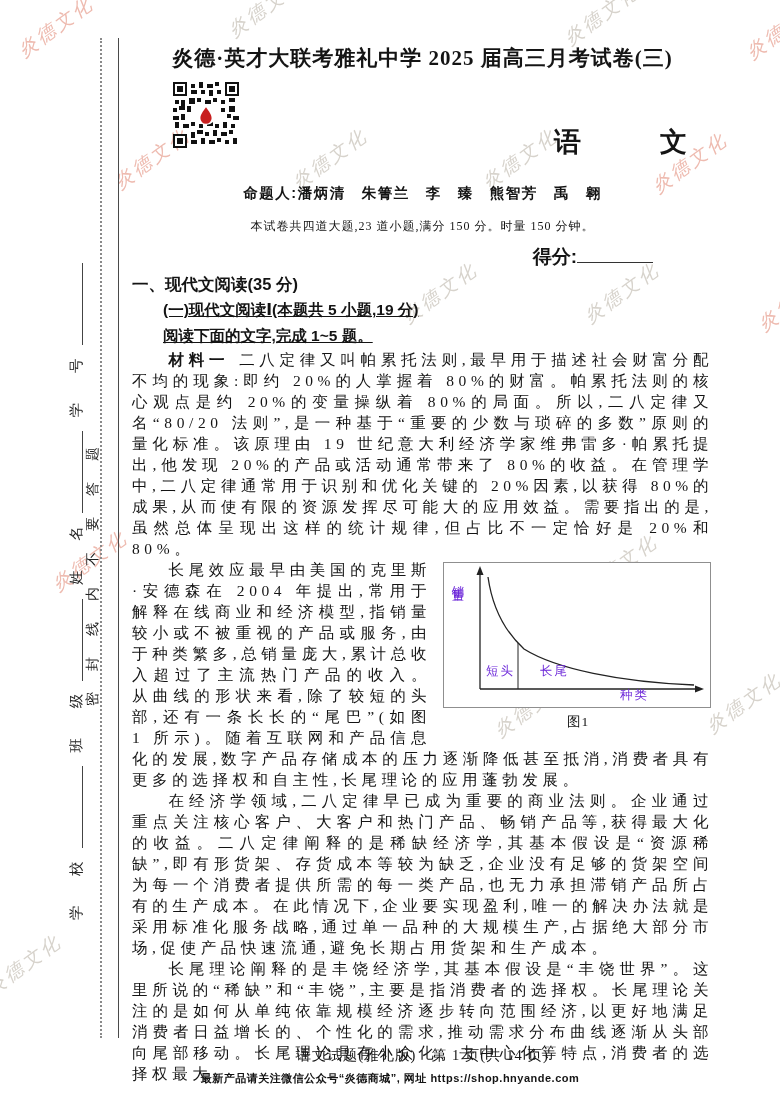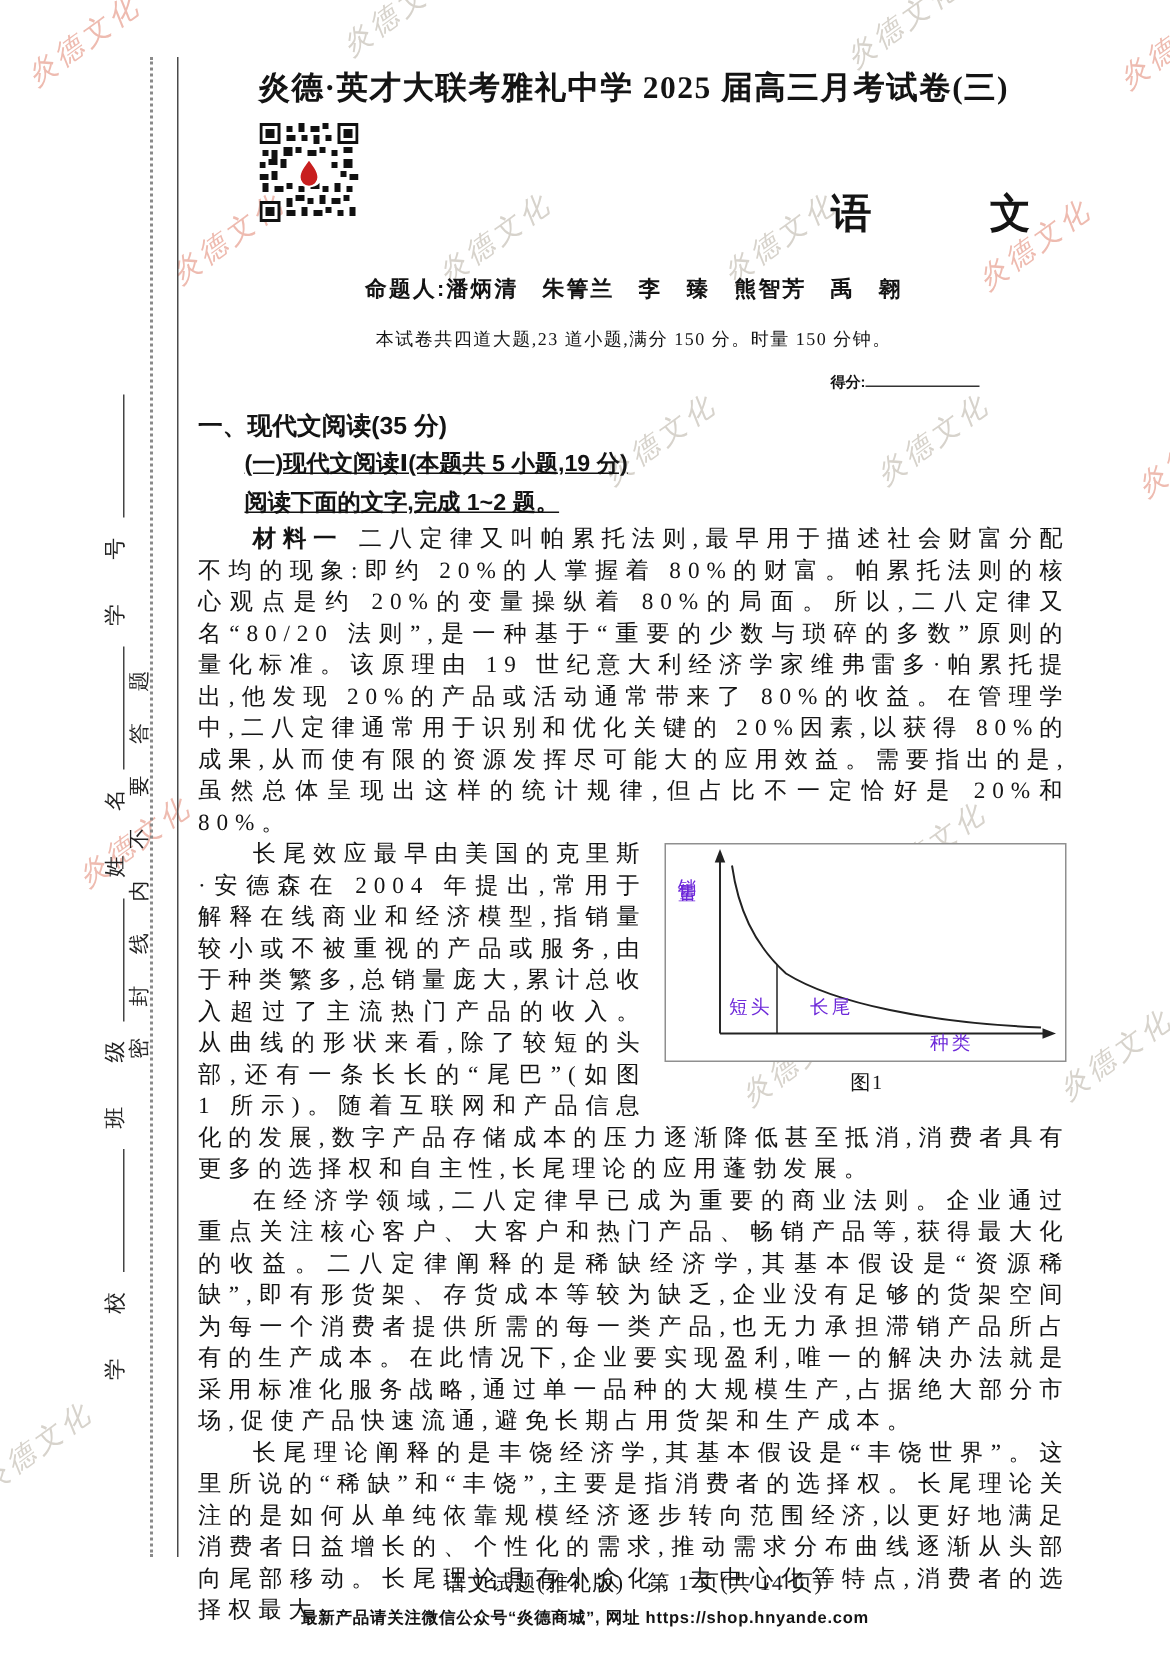--- a/index.html
+++ b/index.html
@@ -34,21 +34,21 @@
   .content{position:absolute;left:132px;top:0;width:581px;}
   .title{margin:44px 0 0 0;text-align:center;font-family:var(--serif);
       font-weight:bold;font-size:21px;line-height:28px;letter-spacing:1px;}
   .subject-row{position:relative;height:108px;}
   .qr{position:absolute;left:41px;top:10px;width:66px;height:66px;}
   .subject{position:absolute;left:0;right:0;top:30px;text-align:right;font-weight:bold;
       font-size:27px;letter-spacing:26px;text-indent:26px;font-family:var(--serif);}
   .setters,.reviewers{margin:0;text-align:center;font-family:var(--sans);font-weight:bold;
       font-size:14.5px;line-height:26px;letter-spacing:1.5px;}
   .info{margin:8px 0 0 0;text-align:center;font-size:12px;line-height:24px;letter-spacing:1px;}
-  .score-row{margin:6px 60px 0 0;text-align:right;font-family:var(--sans);font-weight:bold;font-size:10px;height:24px;}
+  .score-row{margin:6px 60px 0 0;text-align:right;font-family:var(--sans);font-weight:bold;font-size:19px;height:24px;}
   .score-blank{display:inline-block;width:76px;height:13px;border-bottom:1px solid #333;}
 
   .sec-h1{margin:4px 0 0 0;font-family:var(--sans);font-weight:bold;font-size:16.5px;line-height:25px;}
   .sec-h2,.sec-ins{margin:0;font-family:var(--sans);font-weight:bold;font-size:15.5px;line-height:26px;text-indent:31px;text-decoration:underline;}
 
   .bp{margin:0;font-size:15.5px;line-height:21px;letter-spacing:4.6px;
       text-align:justify;text-indent:2.35em;}
   .bp b{font-family:var(--sans);font-weight:bold;letter-spacing:4.6px;margin-right:10px;}
 
   
@@ -185,21 +185,21 @@
 
     <p class="setters">命题人:潘炳清　朱箐兰　李　臻　熊智芳　禹　翱</p>
     <p class="info">本试卷共四道大题,23 道小题,满分 150 分。时量 150 分钟。</p>
 
     <div class="score-row">
       <span>得分:</span><span class="score-blank"></span>
     </div>
 
     <h3 class="sec-h1">一、现代文阅读(35 分)</h3>
     <h4 class="sec-h2">(一)现代文阅读Ⅰ(本题共 5 小题,19 分)</h4>
-    <p class="sec-ins">阅读下面的文字,完成 1~2 题。</p>
+    <p class="sec-ins">阅读下面的文字,完成 1~5 题。</p>
 
     <p class="bp"><b>材料一</b><span>二八定律又叫帕累托法则,最早用于描述社会财富分配不均的现象:即约 20%的人掌握着 80%的财富。帕累托法则的核心观点是约 20%的变量操纵着 80%的局面。所以,二八定律又名“80/20 法则”,是一种基于“重要的少数与琐碎的多数”原则的量化标准。该原理由 19 世纪意大利经济学家维弗雷多·帕累托提出,他发现 20%的产品或活动通常带来了 80%的收益。在管理学中,二八定律通常用于识别和优化关键的 20%因素,以获得 80%的成果,从而使有限的资源发挥尽可能大的应用效益。需要指出的是,虽然总体呈现出这样的统计规律,但占比不一定恰好是 20%和 80%。</span></p>
 
     <p class="bp">
       <span class="figwrap">
         <span class="figframe">
           <svg width="266" height="144" viewBox="0 0 266 144" aria-hidden="true">
             <line x1="36" y1="10" x2="36" y2="126" stroke="#222" stroke-width="1.3"></line>
             <polygon points="36,3 32.5,12 39.5,12" fill="#222"></polygon>
             <line x1="36" y1="126" x2="253" y2="126" stroke="#222" stroke-width="1.3"></line>

